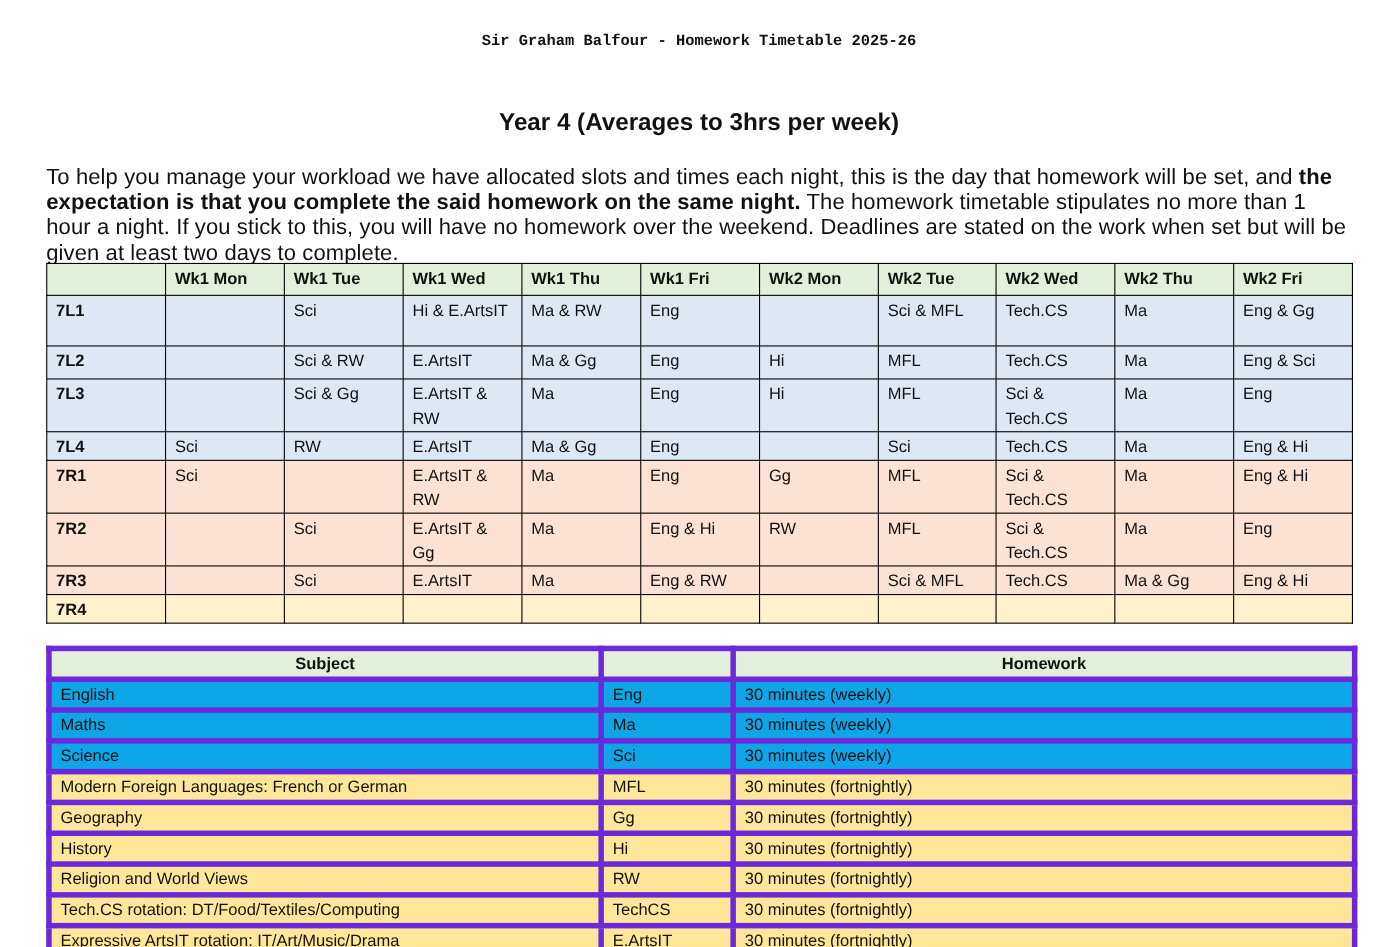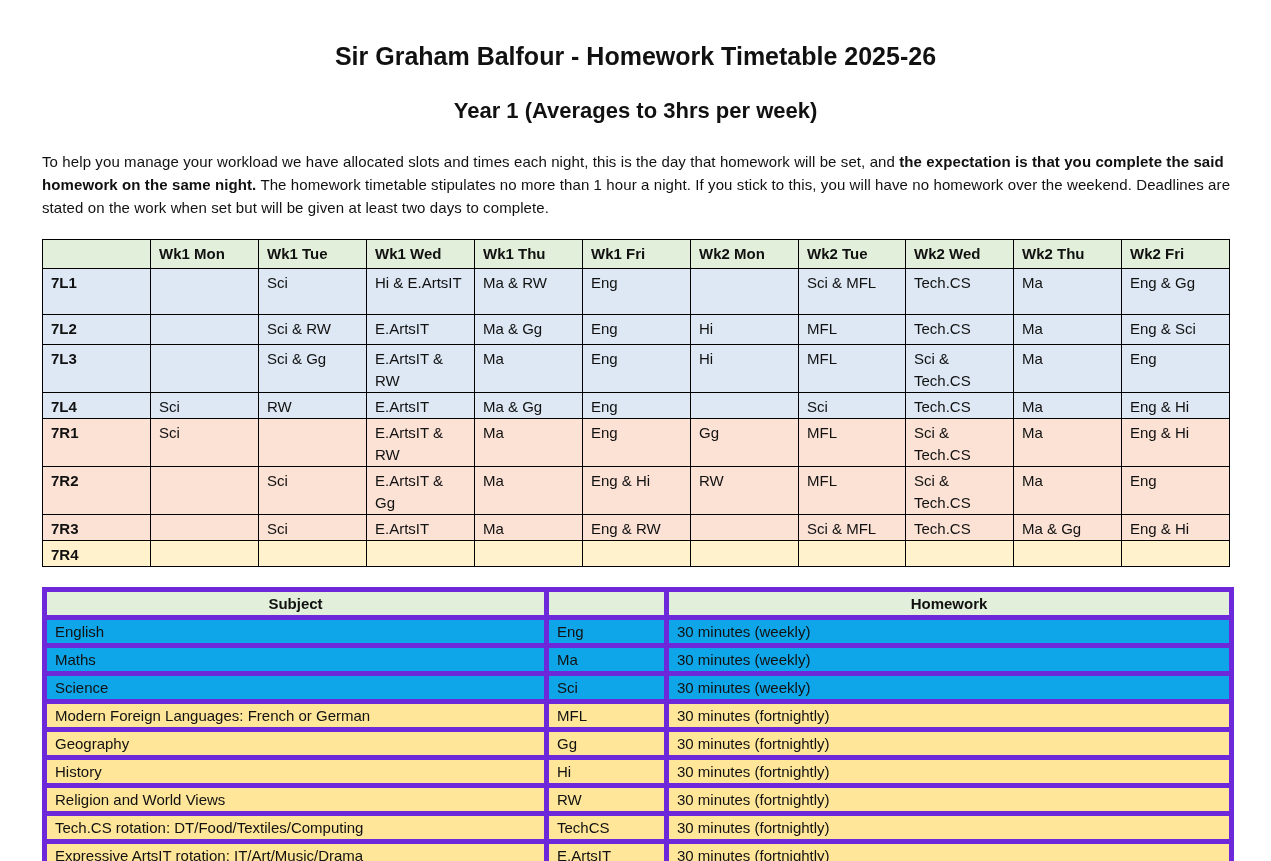--- a/index.html
+++ b/index.html
@@ -1,40 +1,40 @@
 <!DOCTYPE html>
 <html><head>
 <meta charset="utf-8">
 <style>
   html, body { margin: 0; padding: 0; background: #ffffff; }
   body { width: 1271px; height: 861px; position: relative; font-family: "Liberation Sans", "DejaVu Sans", sans-serif; color: #111; overflow: hidden; }
   .title { position: absolute; left: 0; width: 1271px; text-align: center; font-weight: bold; }
-  #main-title { top: 42px; font-size: 25px; }
+  #main-title { top: 30px; font-size: 14px; font-family: Liberation Mono, monospace; }
   #sub-title { top: 98px; font-size: 22px; }
-  #intro { position: absolute; left: 42px; top: 150px; width: 1190px; font-size: 15px; line-height: 23px; letter-spacing: 0.1px; }
+  #intro { position: absolute; left: 42px; top: 150px; width: 1190px; font-size: 20px; line-height: 23px; letter-spacing: 0.1px; }
   #intro b { font-weight: bold; }
   table { border-collapse: collapse; position: absolute; table-layout: fixed; }
   #timetable { left: 42px; top: 239px; width: 1187px; }
   #timetable td, #timetable th { border: 1px solid #000; padding: 3px 8px 0 8px; vertical-align: top; font-size: 15px; line-height: 22px; text-align: left; }
   #timetable th { background: #e2efda; font-weight: bold; height: 25px; }
   #timetable td.group { font-weight: bold; }
   .row-L td { background: #dde8f4; }
   .row-R td { background: #fbe2d5; }
   .row-Y td { background: #fff2cc; }
   #key { left: 42px; top: 587px; width: 1187px; }
   #key td, #key th { border: 5px solid #6d28d9; padding: 0 8px; font-size: 15px; line-height: 22px; height: 23px; text-align: left; }
   #key th { background: #e2efda; font-weight: bold; text-align: center; }
   .key-weekly td { background: #0ea5e9; }
   .key-fort td { background: #ffe699; }
 </style>
 </head>
 <body>
 
 <div class="title" id="main-title">Sir Graham Balfour - Homework Timetable 2025-26</div>
-<div class="title" id="sub-title">Year 1 (Averages to 3hrs per week)</div>
+<div class="title" id="sub-title">Year 4 (Averages to 3hrs per week)</div>
 
 <div id="intro"><span>To help you manage your workload we have allocated slots and times each night, this is the day that homework will be set, and </span><b>the expectation is that you complete the said homework on the same night.</b><span>  The homework timetable stipulates no more than 1 hour a night.  If you stick to this, you will have no homework over the weekend.   Deadlines are stated on the work when set but will be given at least two days to complete.</span></div>
 
 <table id="timetable">
   <colgroup>
     <col style="width:108px">
       <col style="width:108px">
       <col style="width:108px">
       <col style="width:108px">
       <col style="width:108px">

